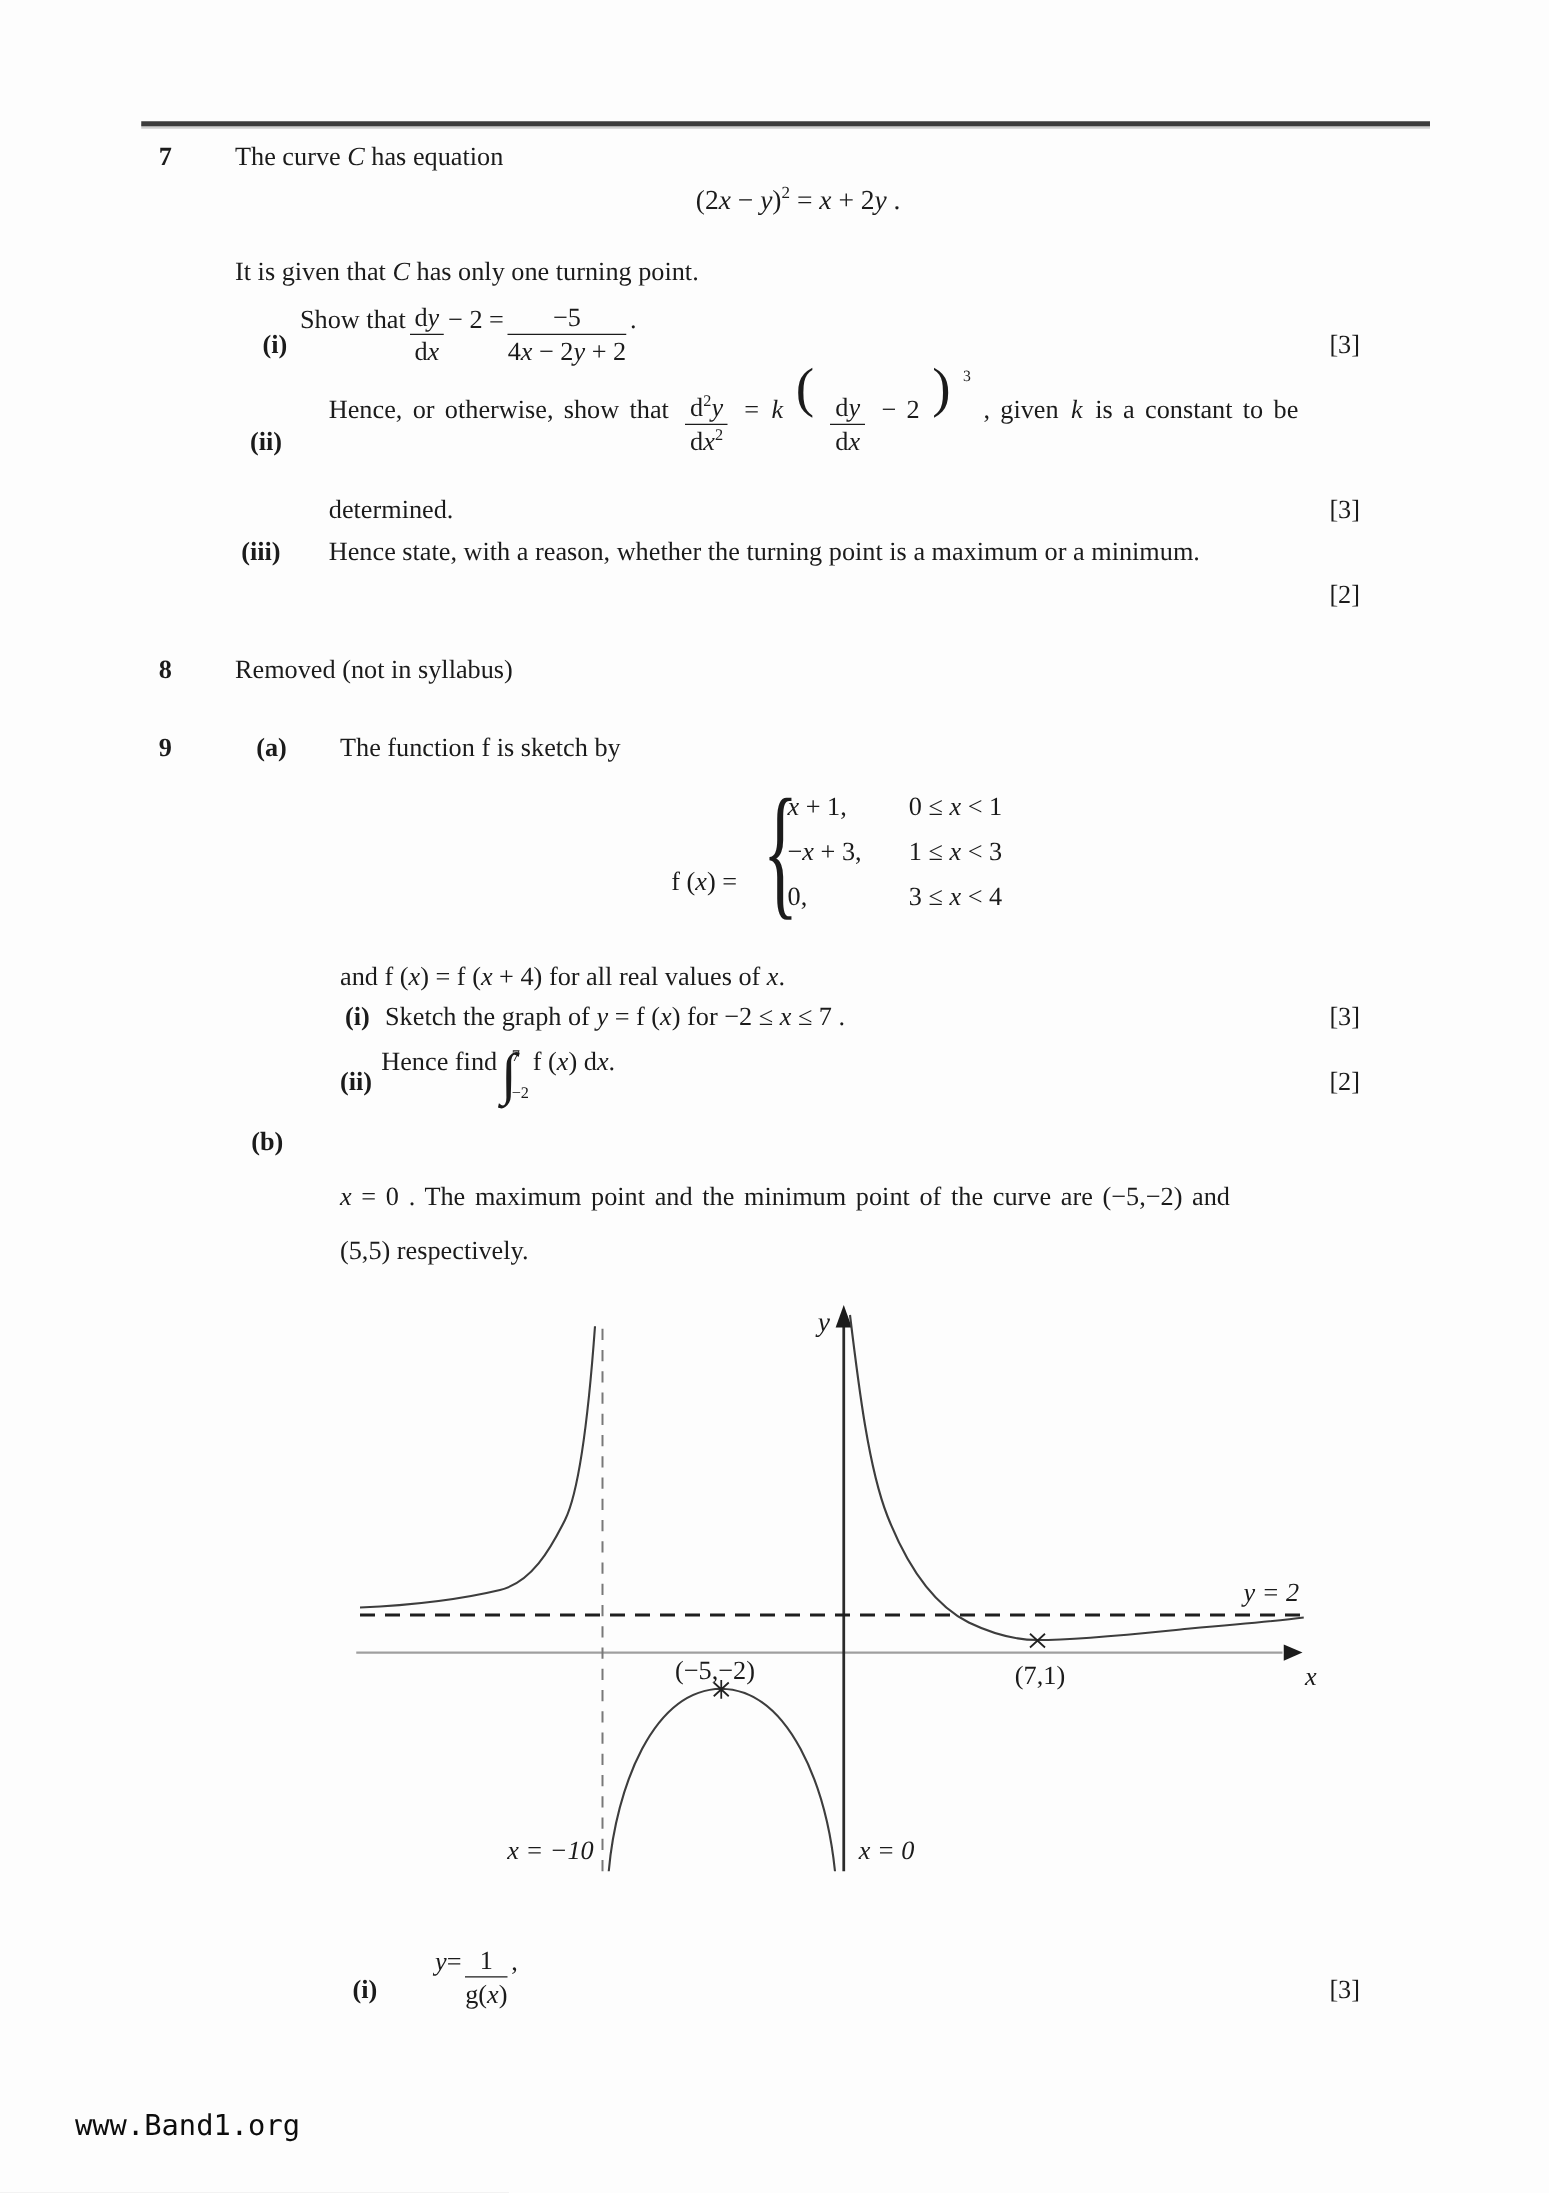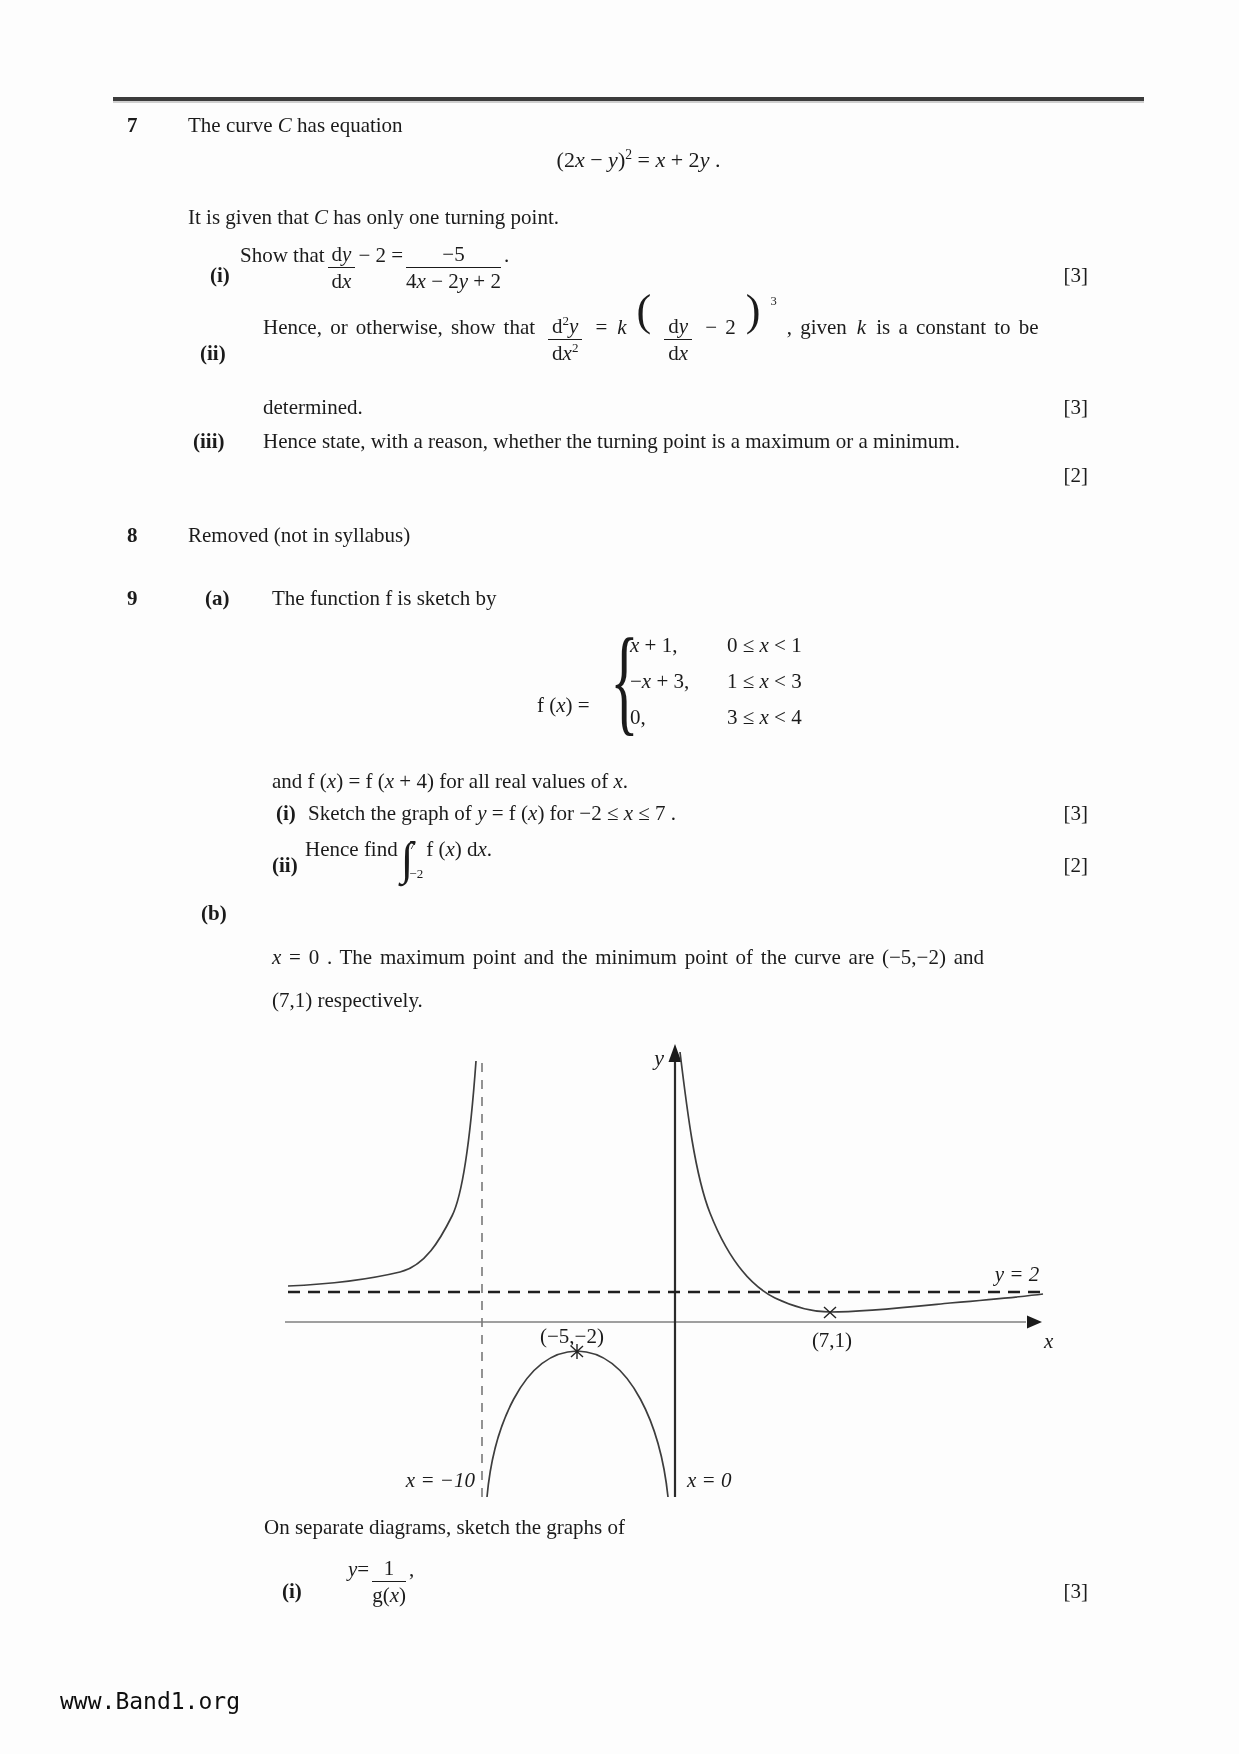--- a/index.html
+++ b/index.html
@@ -130,21 +130,21 @@
       <span class=""> f (</span>
       <span class="it">x</span>
       <span class="">) d</span>
       <span class="it">x</span>
       <span class=""> .</span>
     </div>
   <div class="abs marks" style="left:1048px;top:852px;">[2]</div>
 
   <div class="abs bold" style="left:201px;top:900px;">(b)</div>
   <div class="abs ws2" style="left:272px;top:944px;width:820px;"><span class="it">x</span><span class=""> = 0 . The maximum point and the minimum point of the curve are (−5,−2) and</span></div>
-  <div class="abs" style="left:272px;top:987px;"><span class="">(7,1) respectively.</span></div>
+  <div class="abs" style="left:272px;top:987px;"><span class="">(5,5) respectively.</span></div>
 
   <svg class="abs" style="left:250px;top:1035px;" width="845" height="472" viewBox="0 0 845 472">
 
     <line x1="35" y1="287" x2="776" y2="287" stroke="#9f9f9f" stroke-width="1.8"></line>
     <polygon points="792,287 777,280.5 777,293.5" fill="#1b1b1b"></polygon>
     <text x="794" y="313" font-size="21" font-style="italic">x</text>
 
     <line x1="425" y1="462" x2="425" y2="24" stroke="#2b2b2b" stroke-width="2.2"></line>
     <polygon points="425,9 418.5,27 431.5,27" fill="#1b1b1b"></polygon>
     <text x="414" y="30" font-size="22" font-style="italic" text-anchor="end">y</text>
@@ -159,21 +159,20 @@
 
     <path d="M321,311 L333,322 M321,322 L333,311 M327,309 L327,324" stroke="#222" stroke-width="1.4" fill="none"></path>
     <path d="M574,272 L586,283 M574,283 L586,272" stroke="#222" stroke-width="1.4" fill="none"></path>
     <text x="322" y="308" font-size="21" text-anchor="middle">(−5,−2)</text>
     <text x="582" y="312" font-size="21" text-anchor="middle">(7,1)</text>
 
     <text x="225" y="452" font-size="21" font-style="italic" text-anchor="end">x = −10</text>
     <text x="437" y="452" font-size="21" font-style="italic">x = 0</text>
   </svg>
 
-  <div class="abs" style="left:264px;top:1514px;">On separate diagrams, sketch the graphs of</div>
 
   <div class="abs bold" style="left:282px;top:1578px;">(i)</div>
   <div class="abs flexc" style="left:348px;top:1556px;height:66px;">
       <span class="it">y</span>
       <span class=""> = </span>
       <span class="frac">
         <span class="num"><span class="">1</span></span>
         <span class="den"><span class="">g(</span><span class="it">x</span><span class="">)</span></span>
       </span>
       <span class=""> ,</span>

